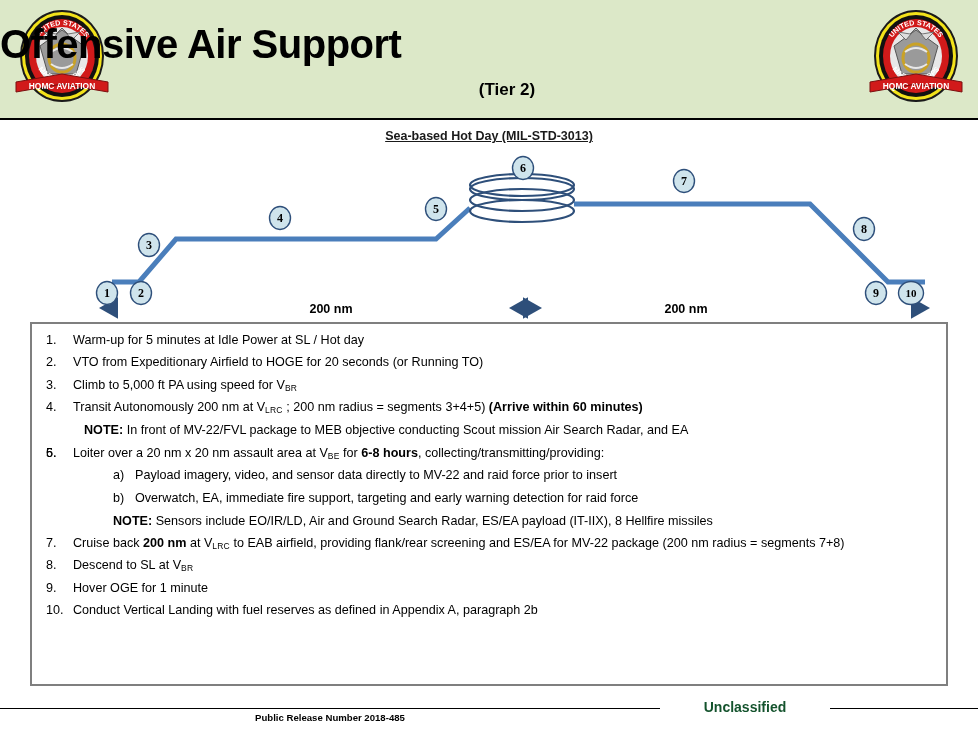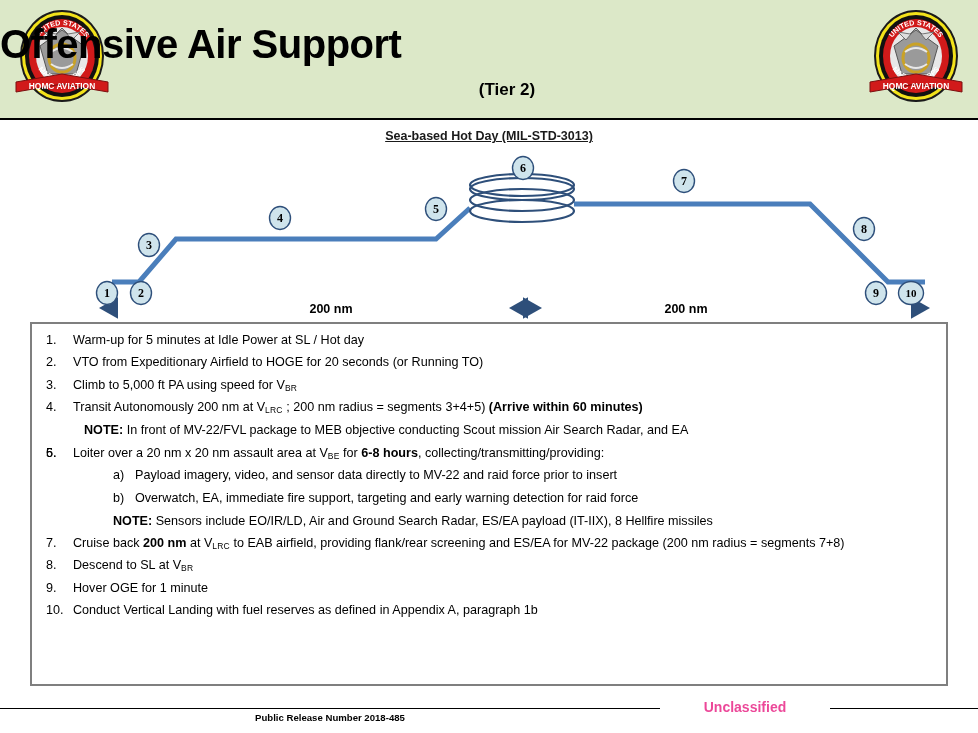--- a/index.html
+++ b/index.html
@@ -231,22 +231,22 @@
       <li><span class="num">3.</span><span>Climb to 5,000 ft PA using speed for V<sub>BR</sub></span></li>
       <li><span class="num">4.</span><span>Transit Autonomously 200 nm at V<sub>LRC</sub> ; 200 nm radius = segments 3+4+5) <b>(Arrive within 60 minutes)</b></span><div class="note"><b>NOTE:</b> In front of MV-22/FVL package to MEB objective conducting Scout mission Air Search Radar, and EA</div></li>
       <li><span class="num">5.</span></li>
       <li><span class="num">6.</span><span>Loiter over a 20 nm x 20 nm assault area at V<sub>BE</sub> for <b>6-8 hours</b>, collecting/transmitting/providing:</span><ul class="sub">
           <li><span class="slab">a)</span>Payload imagery, video, and sensor data directly to MV-22 and raid force prior to insert</li>
           <li><span class="slab">b)</span>Overwatch, EA, immediate fire support, targeting and early warning detection for raid force</li>
         </ul><div class="note-inner"><b>NOTE:</b> Sensors include EO/IR/LD, Air and Ground Search Radar, ES/EA payload (IT-IIX), 8 Hellfire missiles</div></li>
       <li><span class="num">7.</span><span>Cruise back <b>200 nm</b> at V<sub>LRC</sub> to EAB airfield, providing flank/rear screening and ES/EA for MV-22 package (200 nm radius = segments 7+8)</span></li>
       <li><span class="num">8.</span><span>Descend to SL at V<sub>BR</sub></span></li>
       <li><span class="num">9.</span><span>Hover OGE for 1 minute</span></li>
-      <li><span class="num">10.</span><span>Conduct Vertical Landing with fuel reserves as defined in Appendix A, paragraph 1b</span></li>
+      <li><span class="num">10.</span><span>Conduct Vertical Landing with fuel reserves as defined in Appendix A, paragraph 2b</span></li>
     </ol>
 </div>
 
 <div id="footer">
   <div id="foot-rule-l"></div>
   <div id="foot-rule-r"></div>
   <div id="release">Public Release Number 2018-485</div>
-  <div id="unclass" style="color: #ec4899;">Unclassified</div>
+  <div id="unclass" style="color: #14532d;">Unclassified</div>
 </div>
 
 </body></html>

